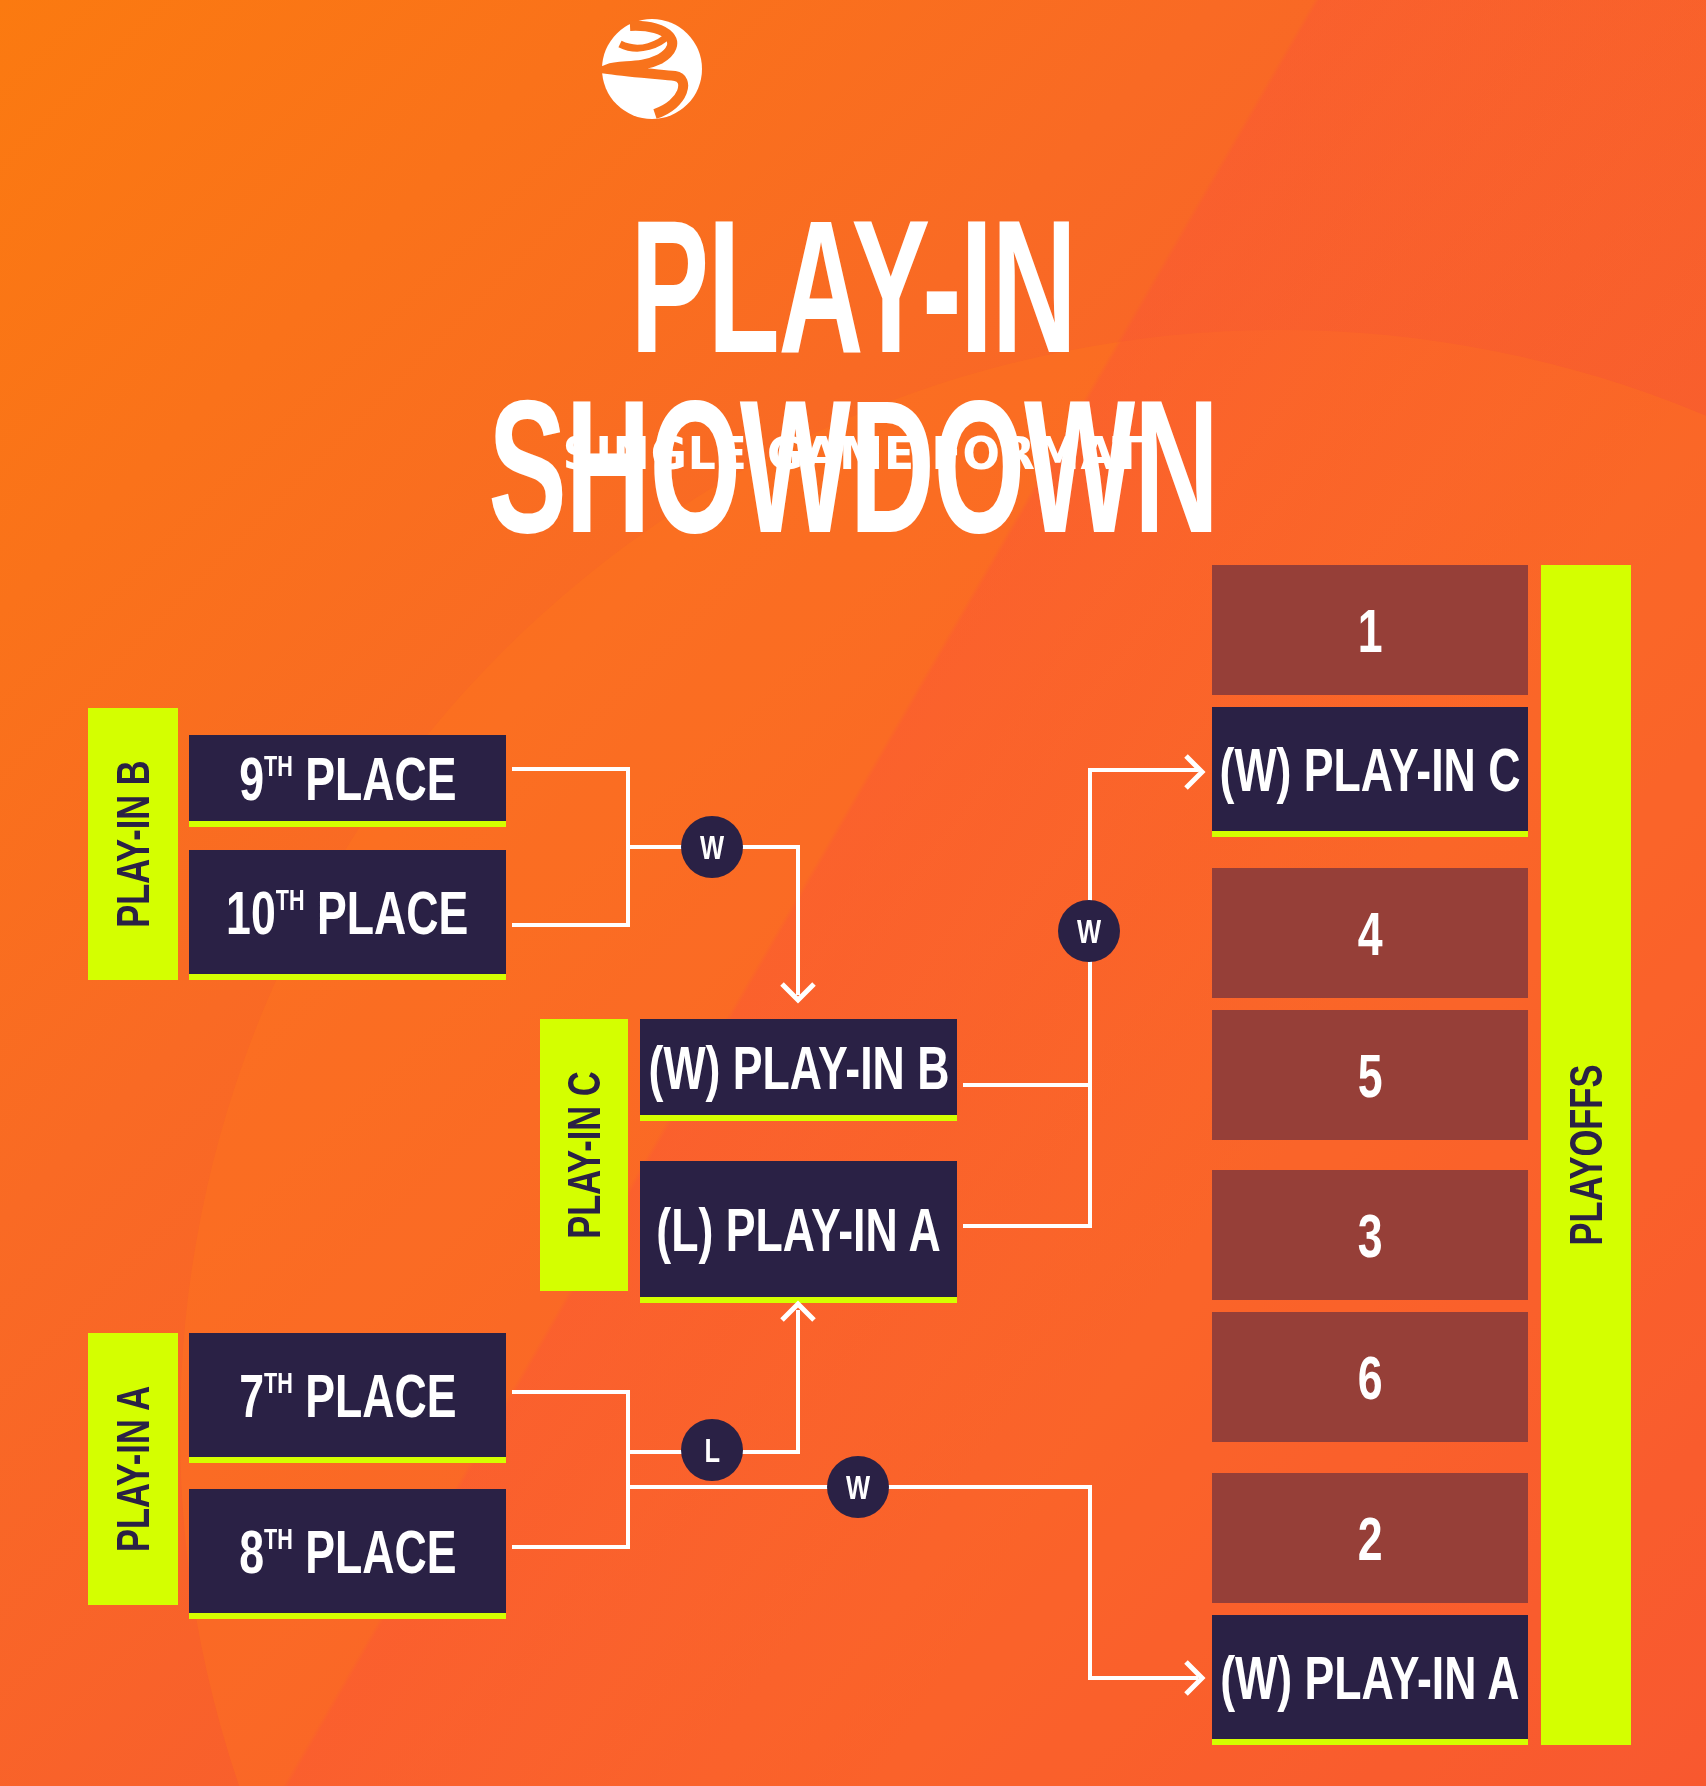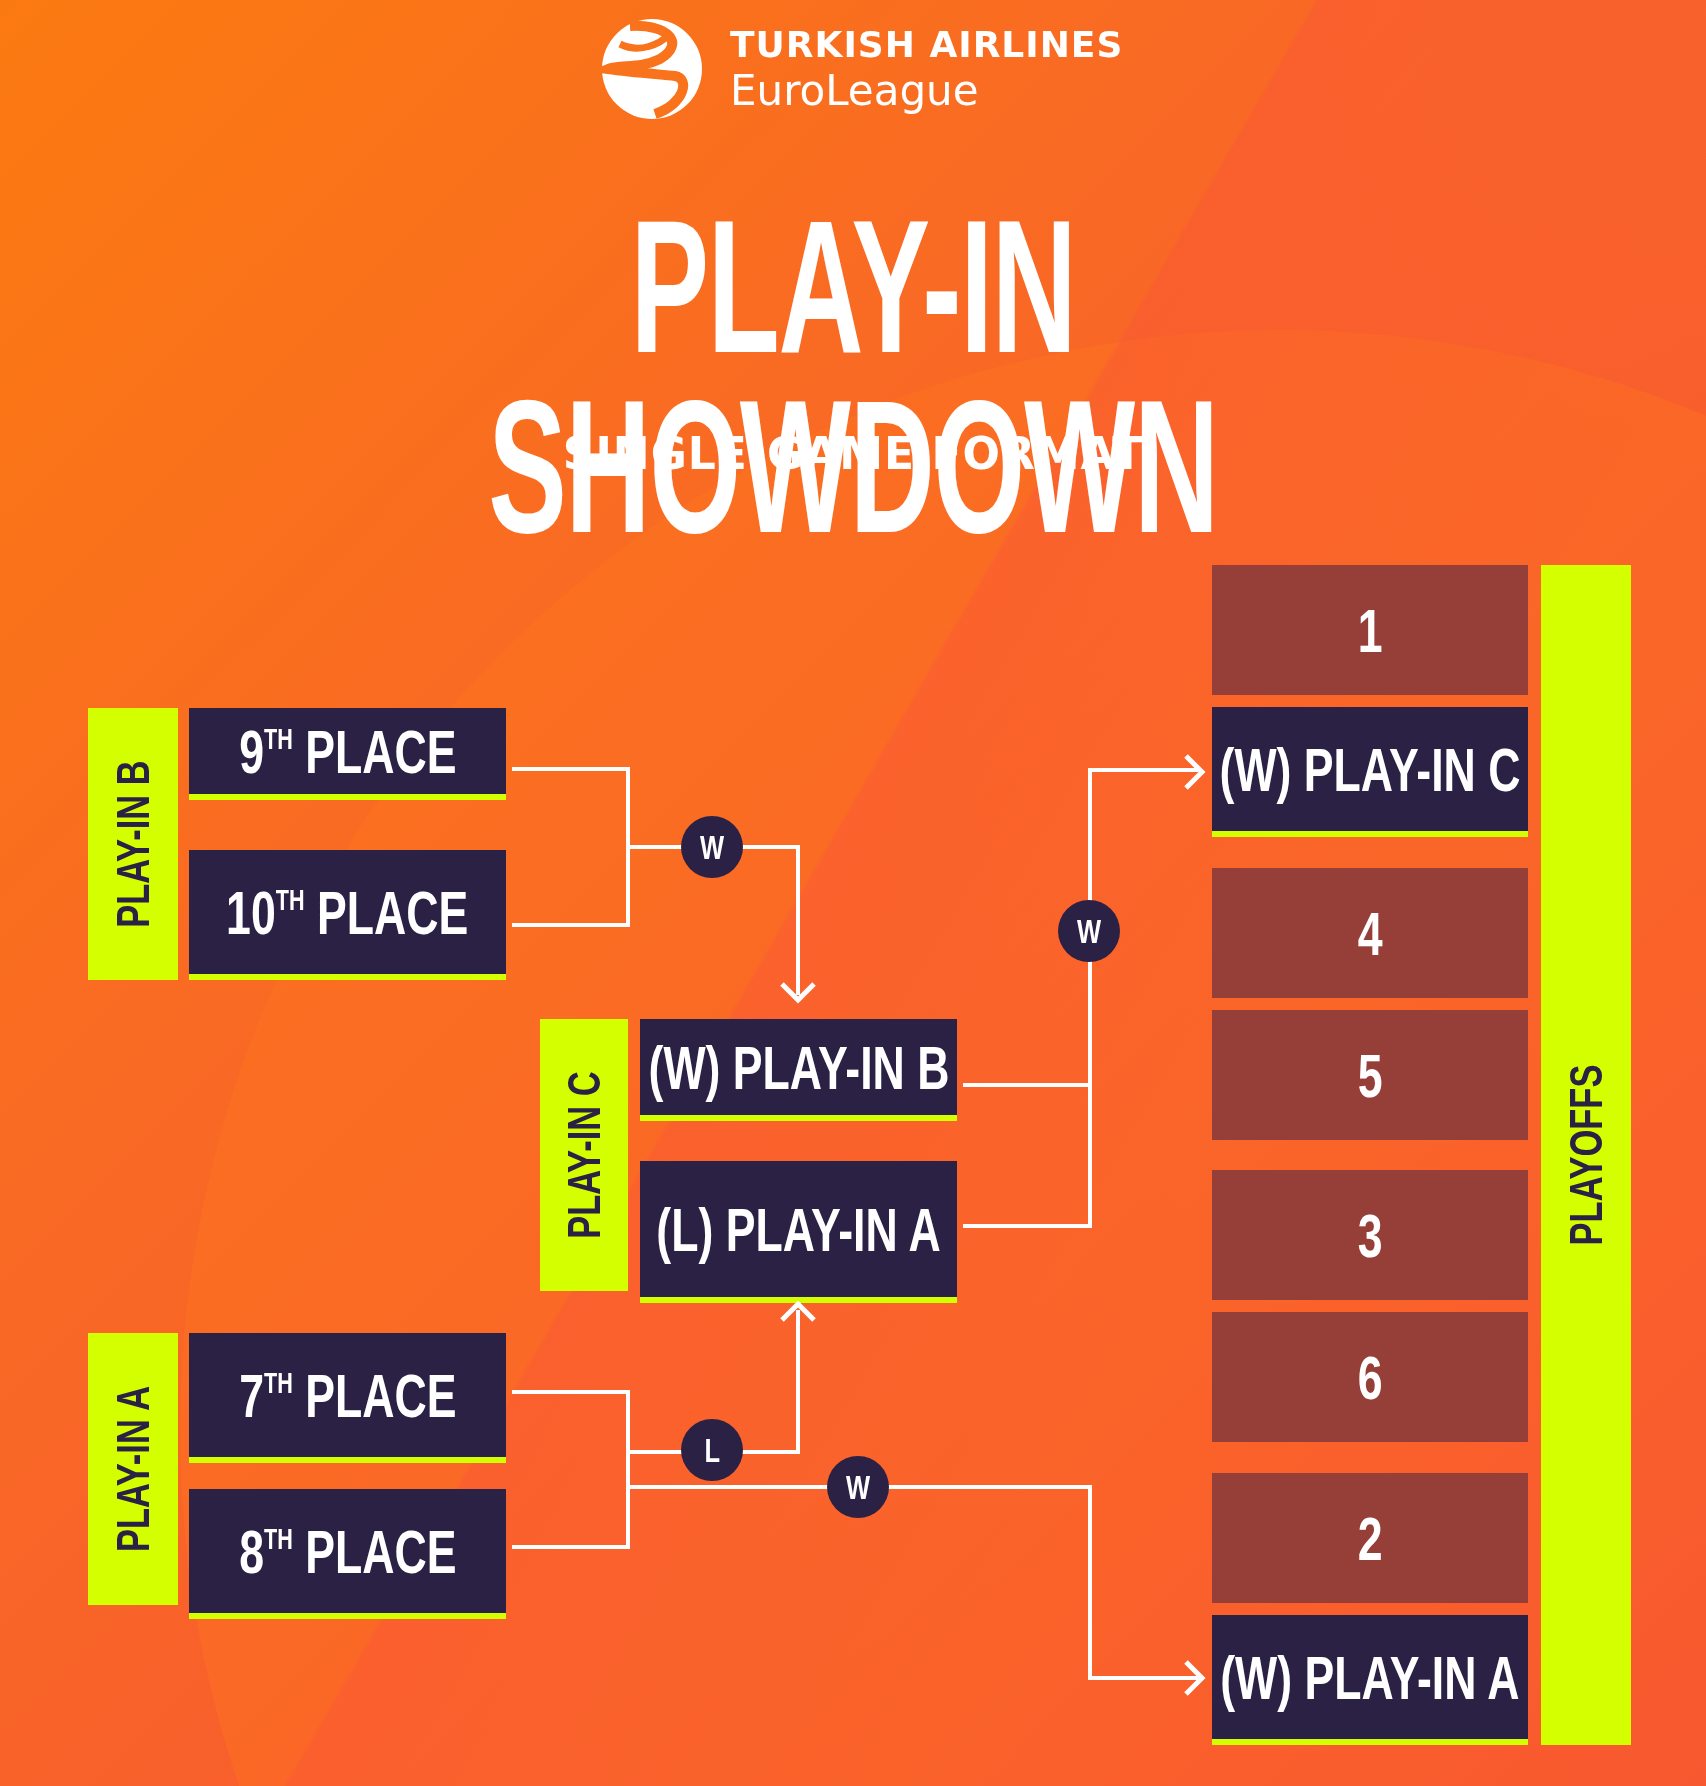--- a/index.html
+++ b/index.html
@@ -66,33 +66,29 @@
 
 <div class="bg-curve"></div>
 <div class="bg-wedge1"></div>
 
 <div class="logo">
   <svg class="logo-mark" viewBox="0 0 110 110">
     <circle cx="52" cy="55" r="50" fill="#fff"></circle>
     <path d="M30 12 C70 10 85 30 60 45 C40 55 20 50 8 55 C30 58 55 60 75 62 C90 64 85 90 55 100" stroke="#f8731c" stroke-width="10" fill="none"></path>
     <path d="M20 30 C40 40 60 30 70 20" stroke="#f8731c" stroke-width="7" fill="none"></path>
   </svg>
-  <div class="logo-text">
-    <div class="logo-line1">TURKISH AIRLINES</div>
-    <div class="logo-line2">EuroLeague</div>
-  </div>
 </div>
 
 <div class="title">PLAY-IN SHOWDOWN</div>
 <div class="subtitle">SINGLE-GAME FORMAT</div>
 
 <div class="vtab" style="left:88px;top:708px;width:90px;height:272px;">
     <span>PLAY-IN B</span>
   </div>
-<div class="team" style="left:189px;top:708px;width:317px;height:92px;">
+<div class="team" style="left:189px;top:735px;width:317px;height:92px;">
   <span><b>9</b><sup>TH</sup> <b>PLACE</b></span>
 </div>
 <div class="team" style="left:189px;top:850px;width:317px;height:130px;">
   <span><b>10</b><sup>TH</sup> <b>PLACE</b></span>
 </div>
 
 <div class="vtab" style="left:540px;top:1019px;width:88px;height:272px;">
     <span>PLAY-IN C</span>
   </div>
 <div class="team" style="left:640px;top:1019px;width:317px;height:102px;">

